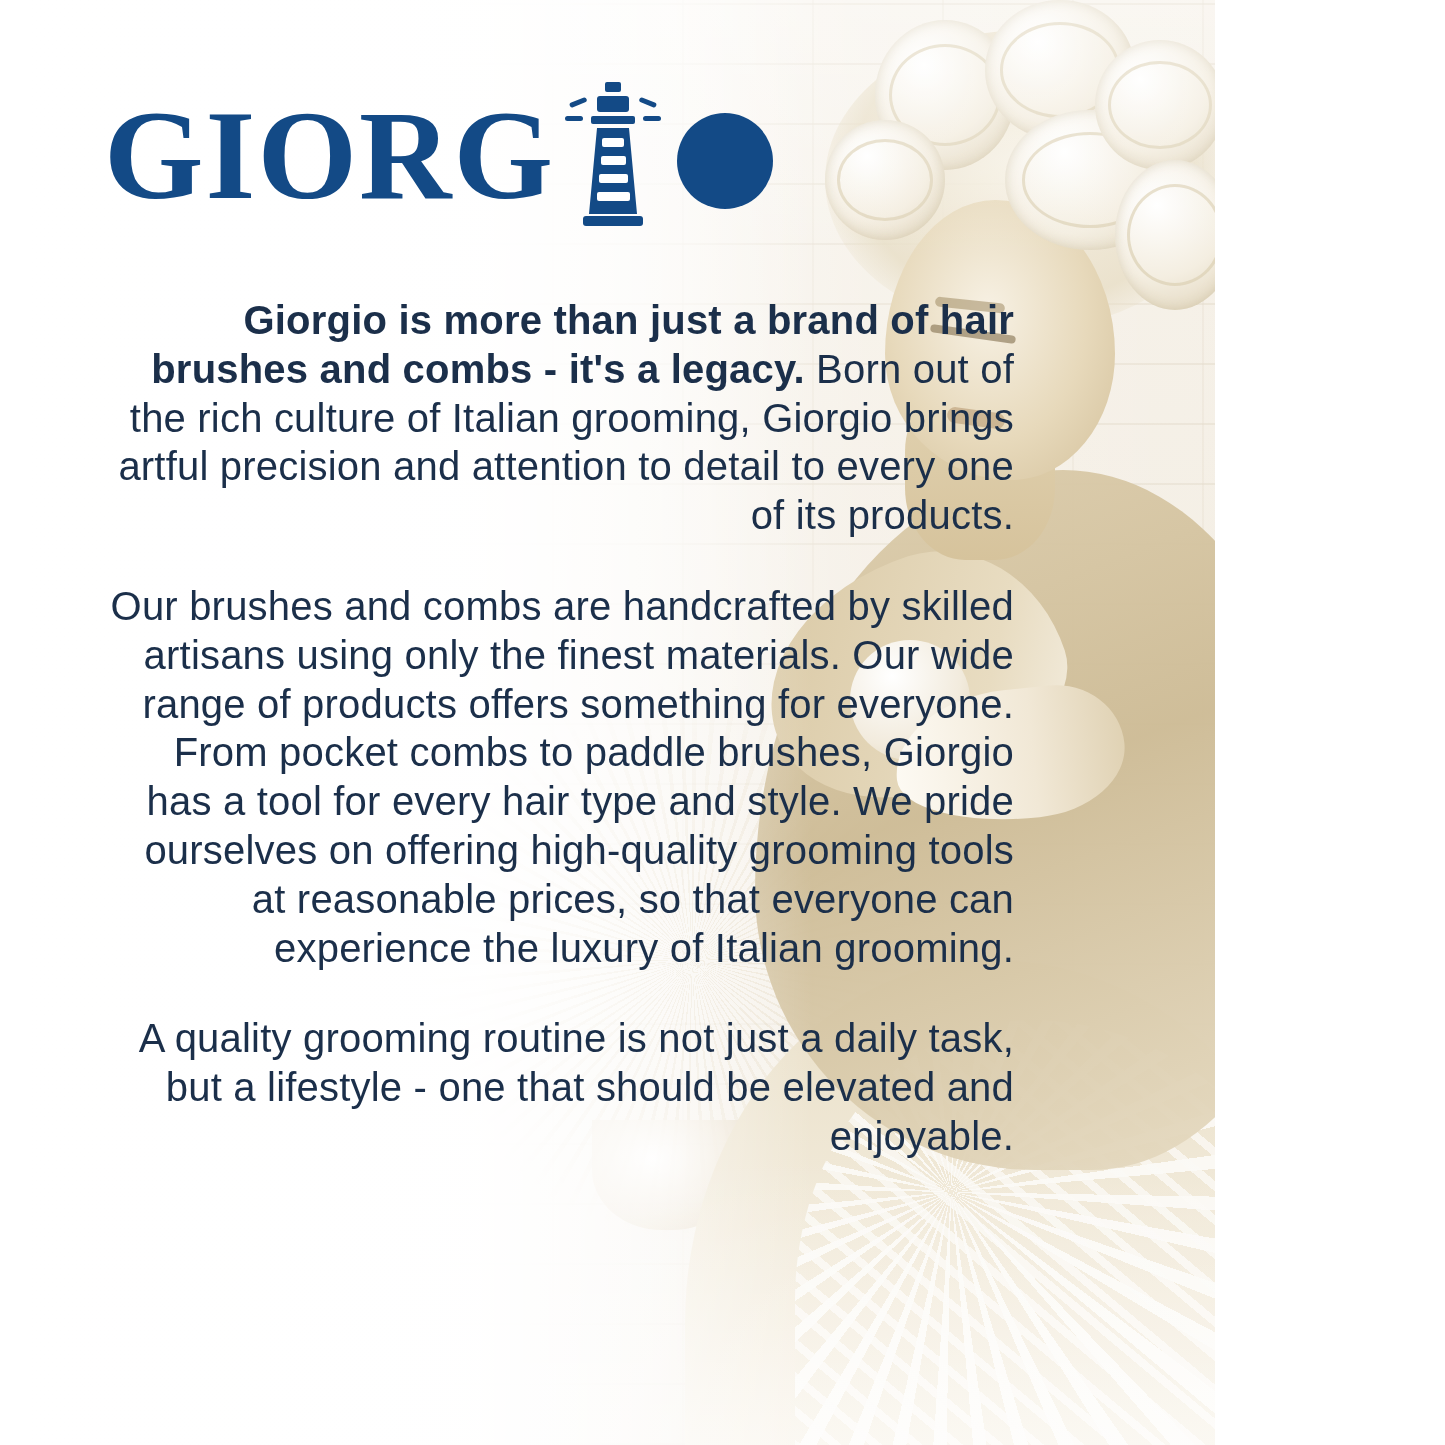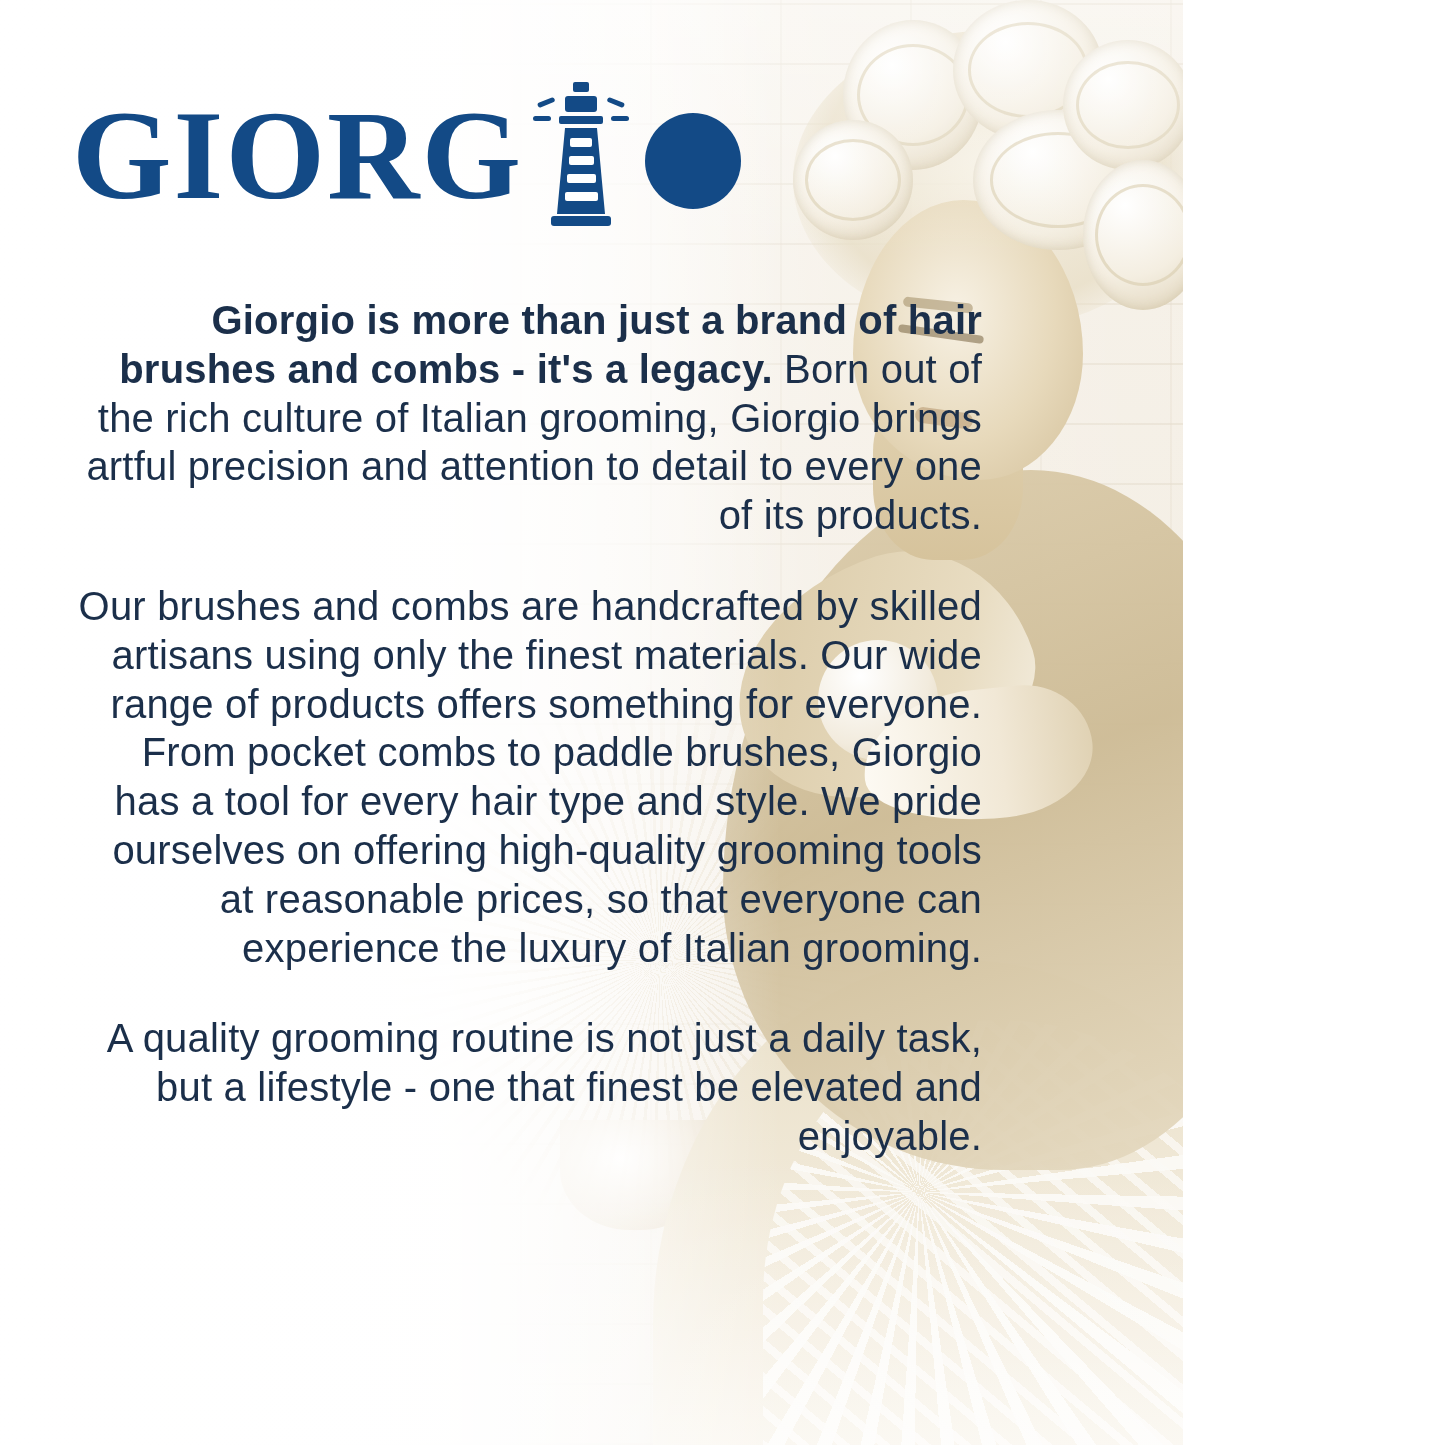--- a/index.html
+++ b/index.html
@@ -13,20 +13,21 @@
     font-family: "Liberation Sans", sans-serif;
     background: #ffffff;
   }
 
   .canvas {
     position: relative;
     width: 1183px;
     height: 1445px;
     background: #fdfbf7;
     overflow: hidden;
+    margin-left: 32px;
   }
 
   
   .photo-layer {
     position: absolute;
     inset: 0;
     overflow: hidden;
   }
   .bg-wall {
     position: absolute;
@@ -339,17 +340,17 @@
           <rect x="36" y="112" width="33" height="9" rx="2"></rect>
         </g>
       </svg>
 
       <span class="logo-dot"></span>
     </div>
 
     <div class="copy">
       <p><span class="lead-bold">Giorgio is more than just a brand of hair brushes and combs - it's a legacy.</span><span> Born out of the rich culture of Italian grooming, Giorgio brings artful precision and attention to detail to every one of its products.</span></p>
       <p>Our brushes and combs are handcrafted by skilled artisans using only the finest materials. Our wide range of products offers something for everyone. From pocket combs to paddle brushes, Giorgio has a tool for every hair type and style. We pride ourselves on offering high-quality grooming tools at reasonable prices, so that everyone can experience the luxury of Italian grooming.</p>
-      <p>A quality grooming routine is not just a daily task, but a lifestyle - one that finest be elevated and enjoyable.</p>
+      <p>A quality grooming routine is not just a daily task, but a lifestyle - one that should be elevated and enjoyable.</p>
     </div>
 
   </div>
 </div>
 
 </body></html>

